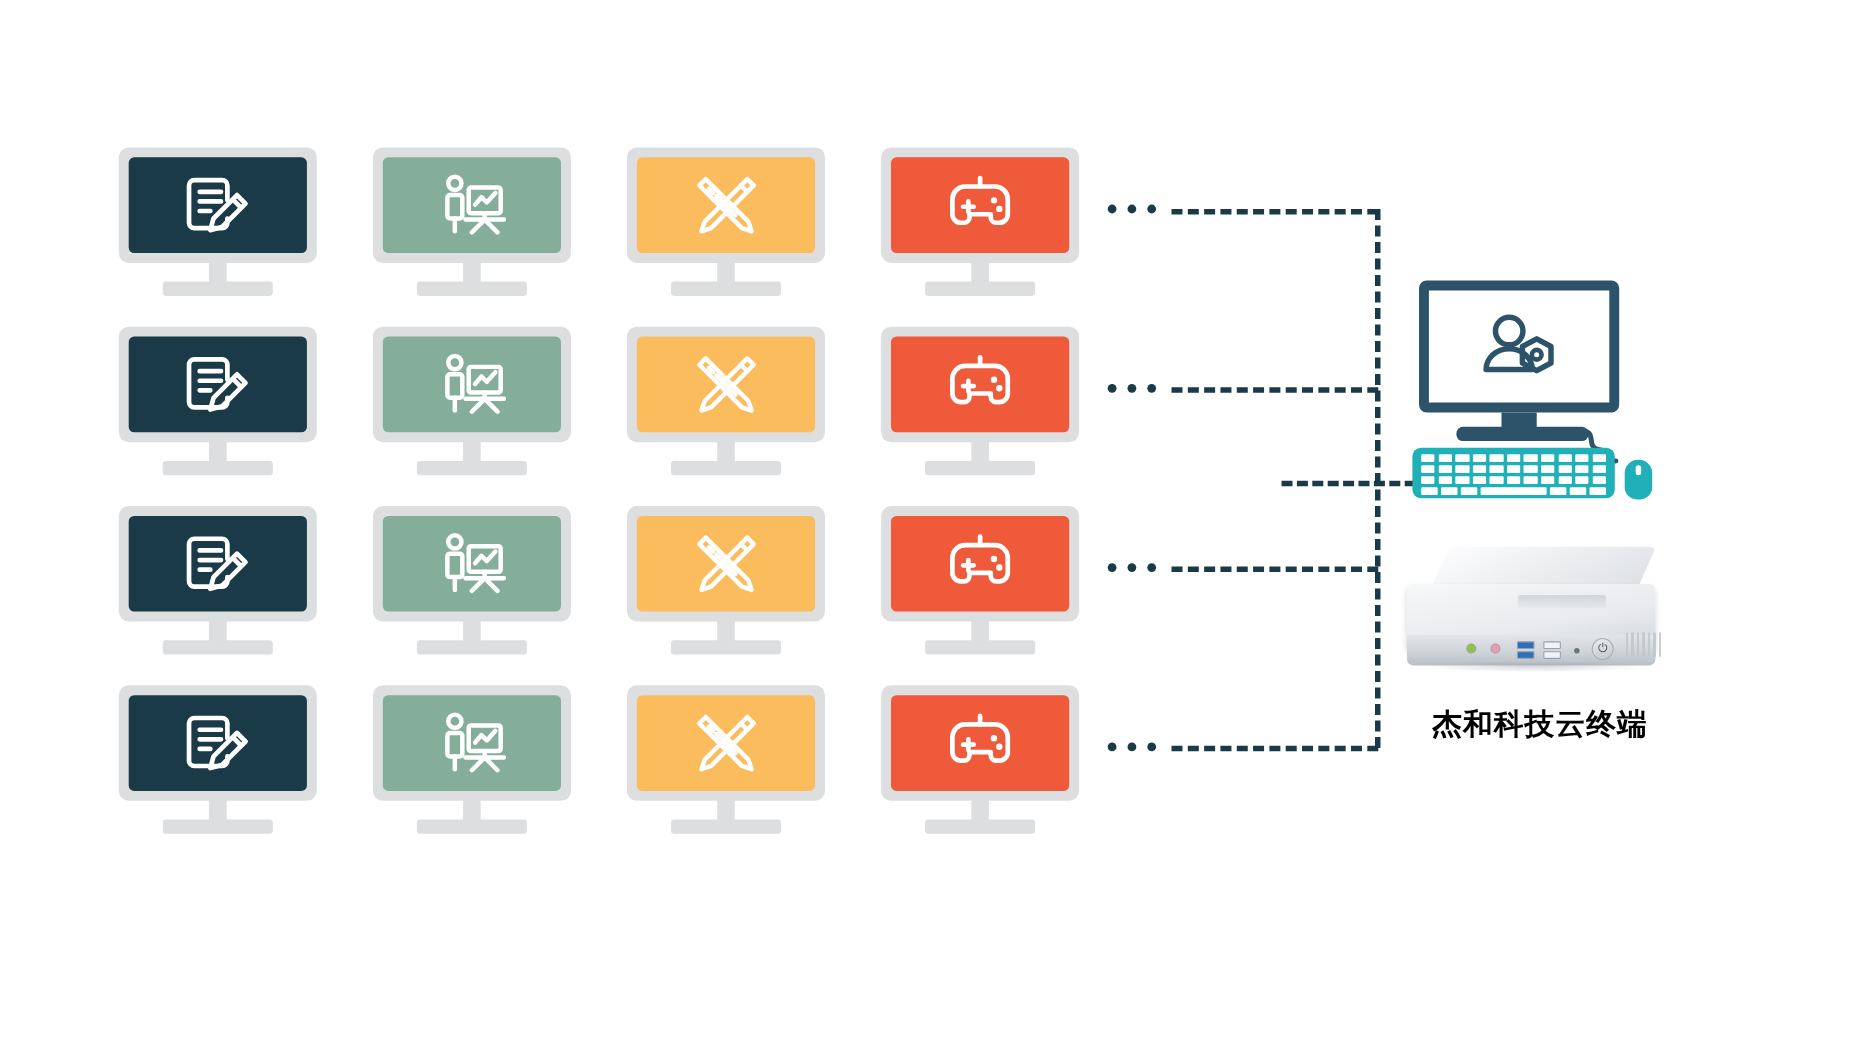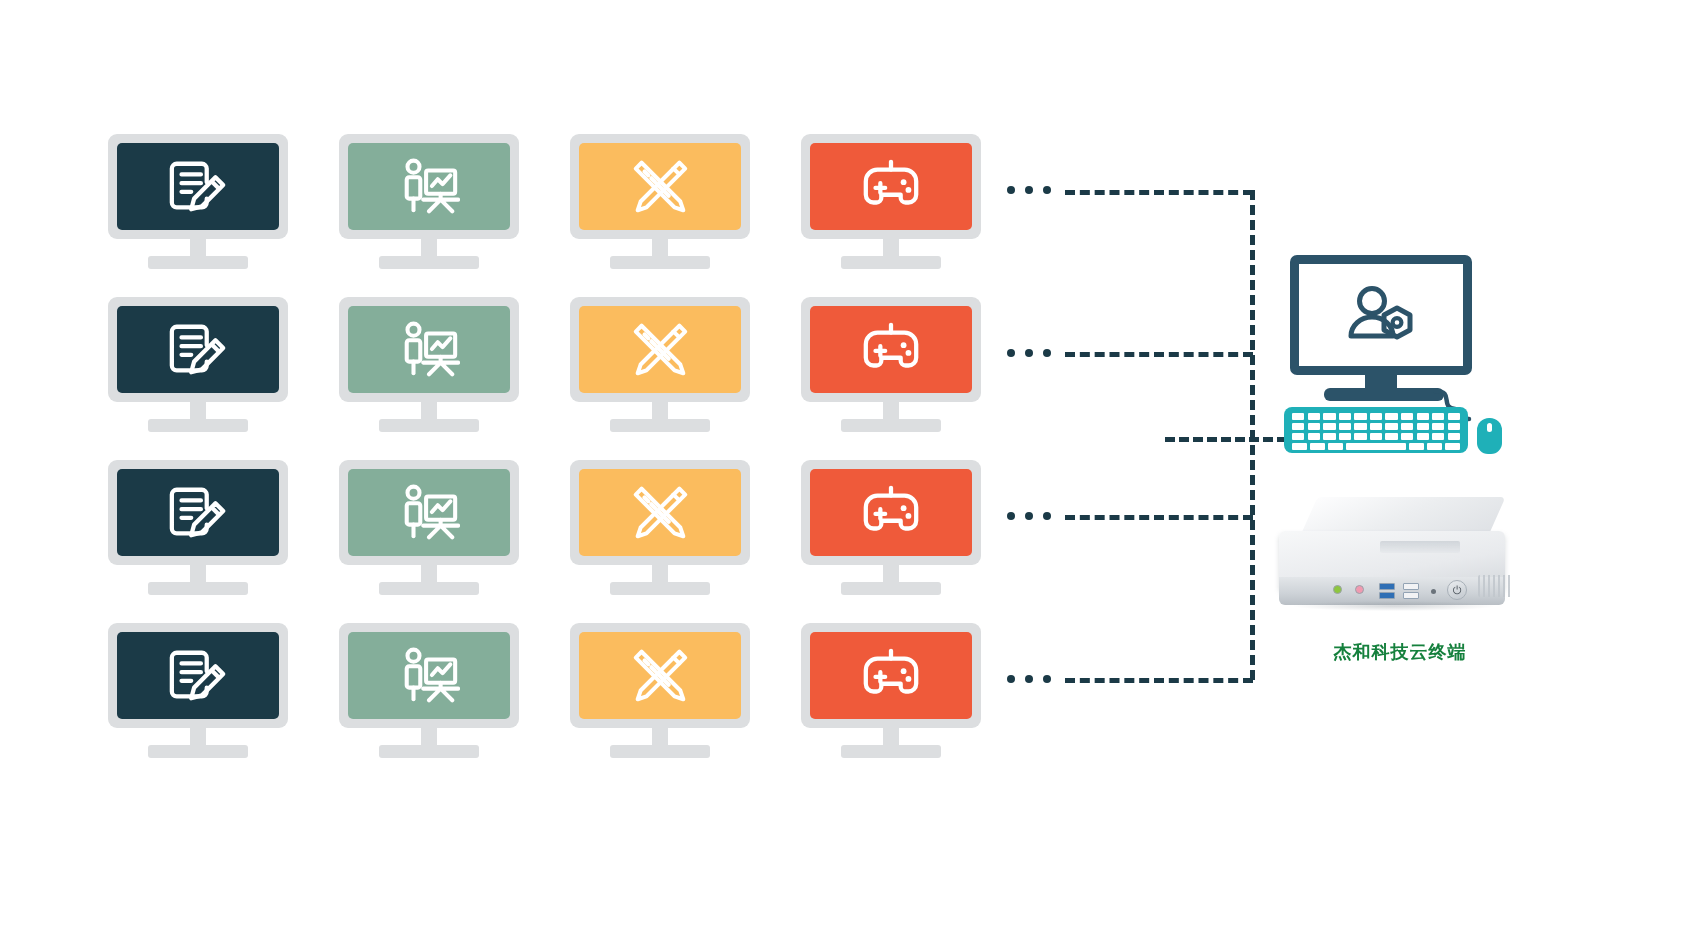--- a/index.html
+++ b/index.html
@@ -113,21 +113,21 @@
     background:repeating-linear-gradient(90deg,#c0c6cc 0 2px,transparent 2px 5px);
     opacity:.85; border-radius:2px;
   }
   .pc-shadow {
     position:absolute; left:22px; top:104px; width:200px; height:10px;
     background:radial-gradient(ellipse at center,rgba(120,128,136,.30),rgba(255,255,255,0) 72%);
   }
 
   #terminal-label {
     position:absolute; left:1250px; top:640px; width:300px;
-    text-align:center; font-size:18px; font-weight:bold; color:#15803d;
+    text-align:center; font-size:27px; font-weight:bold; color:#000000;
     letter-spacing:1px;
   }
 </style>
 </head>
 <body>
 
 <div id="stage">
 
   <div class="wire wire-v" style="left:1250px; top:190px; height:490px;"></div>
 

